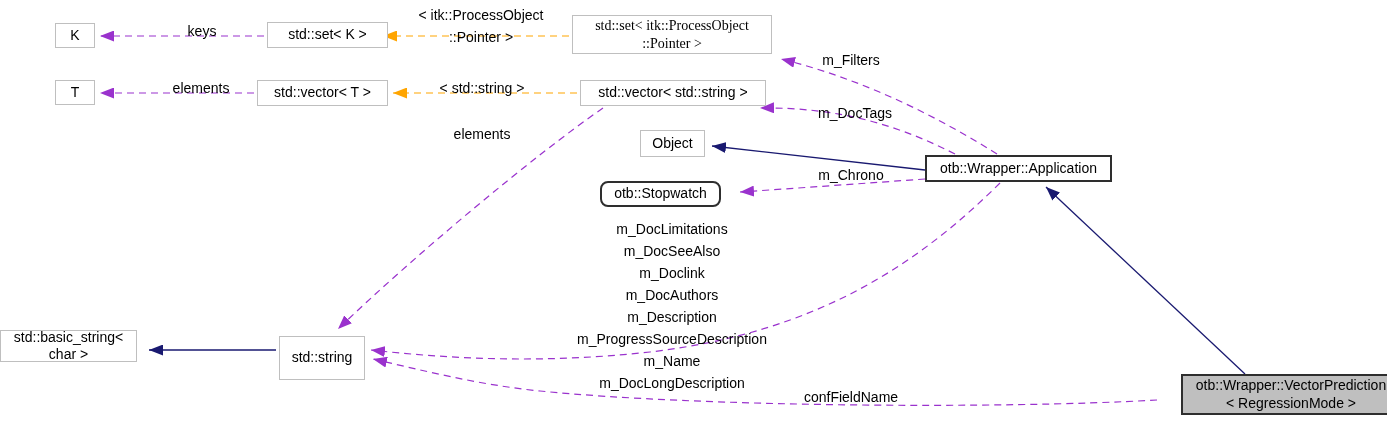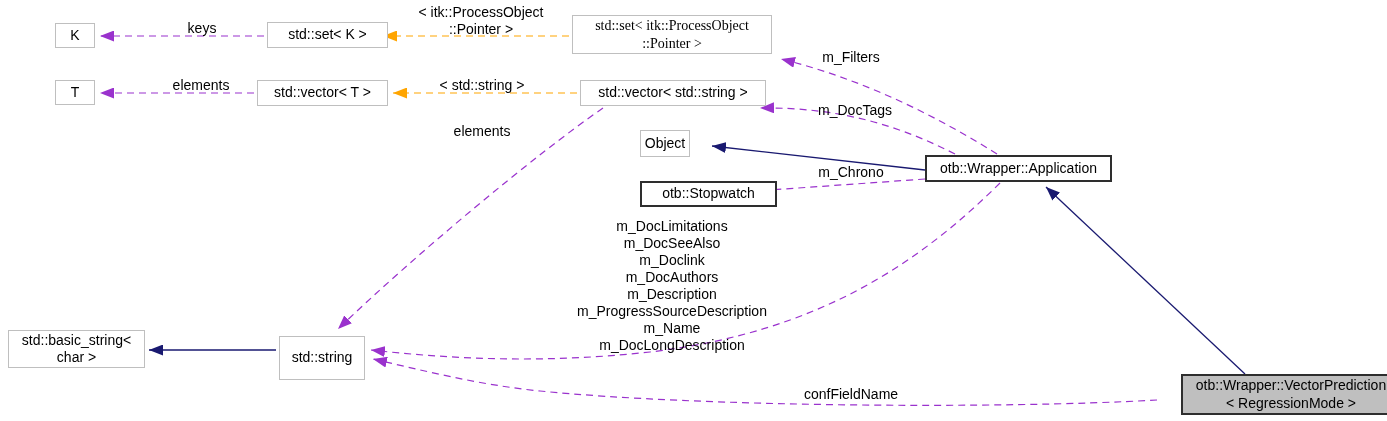--- a/index.html
+++ b/index.html
@@ -24,21 +24,21 @@
     box-sizing:border-box;
     padding:0 4px;
   }
   .node.bold { border:2px solid #2e2e2e; }
   .node.current { background:#bfbfbf; border:2px solid #2e2e2e; }
   .elabel {
     position:absolute;
     transform:translateX(-50%);
     text-align:center;
     white-space:pre-line;
-    line-height:17px;
+    line-height:22px;
   }
 </style>
 </head>
 <body>
 
 <div id="canvas">
 
   <svg id="edges" width="1387" height="421" viewBox="0 0 1387 421" xmlns="http://www.w3.org/2000/svg">
     <defs>
       <marker id="arr-p" markerWidth="15" markerHeight="11" refX="14" refY="5.5" orient="auto" markerUnits="userSpaceOnUse">
@@ -69,24 +69,24 @@
     <path d="M1245,374 L1046,187" stroke="#191970" stroke-width="1.3" fill="none" marker-end="url(#arr-n)"></path>
   </svg>
 
   <div class="node" style="left:55px; top:23px; width:40px; height:25px;">K</div>
   <div class="node" style="left:267px; top:22px; width:121px; height:26px;">std::set&lt; K &gt;</div>
   <div class="node" style="left:572px; top:15px; width:200px; height:39px;font-family:Liberation Serif, serif;">std::set&lt; itk::ProcessObject
 ::Pointer &gt;</div>
   <div class="node" style="left:55px; top:80px; width:40px; height:25px;">T</div>
   <div class="node" style="left:580px; top:80px; width:186px; height:26px;">std::vector&lt; std::string &gt;</div>
   <div class="node" style="left:257px; top:80px; width:131px; height:26px;">std::vector&lt; T &gt;</div>
-  <div class="node" style="left:640px; top:130px; width:50px; height:27px;">Object</div>
+  <div class="node" style="left:640px; top:130px; width:65px; height:27px;">Object</div>
   <div class="node bold" style="left:925px; top:155px; width:187px; height:27px;">otb::Wrapper::Application</div>
-  <div class="node bold" style="left:640px; top:181px; width:137px; height:26px;">otb::Stopwatch</div>
-  <div class="node" style="left:8px; top:330px; width:137px; height:38px;">std::basic_string&lt;
+  <div class="node bold" style="left:600px; top:181px; width:121px; height:26px;border-radius:8px;">otb::Stopwatch</div>
+  <div class="node" style="left:0; top:330px; width:137px; height:32px;">std::basic_string&lt;
 char &gt;</div>
   <div class="node" style="left:279px; top:336px; width:86px; height:44px;">std::string</div>
   <div class="node current" style="left:1160px; top:374px; width:220px; height:41px;margin-left:21px;">otb::Wrapper::VectorPrediction
 &lt; RegressionMode &gt;</div>
 
   <div class="elabel" style="left:202px; top:20px;">keys</div>
   <div class="elabel" style="left:481px; top:4px;">&lt; itk::ProcessObject
 ::Pointer &gt;</div>
   <div class="elabel" style="left:201px; top:77px;">elements</div>
   <div class="elabel" style="left:482px; top:77px;">&lt; std::string &gt;</div>

